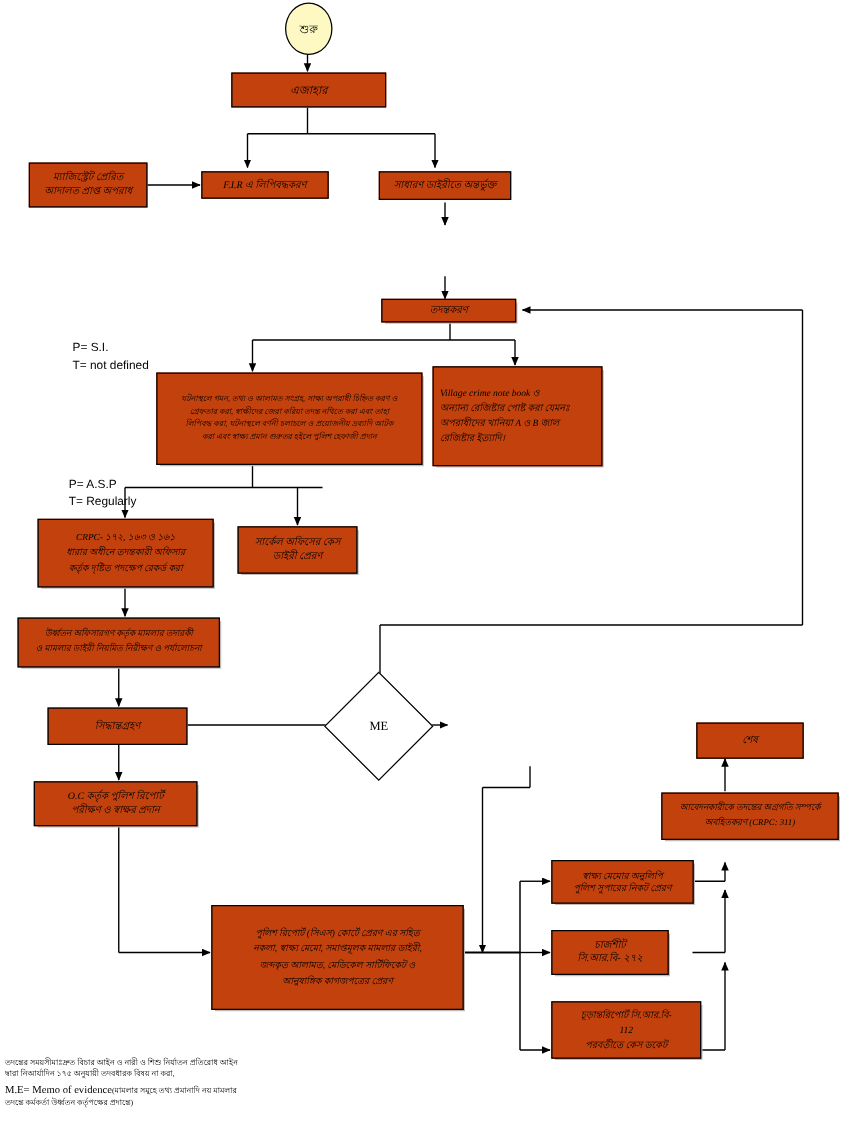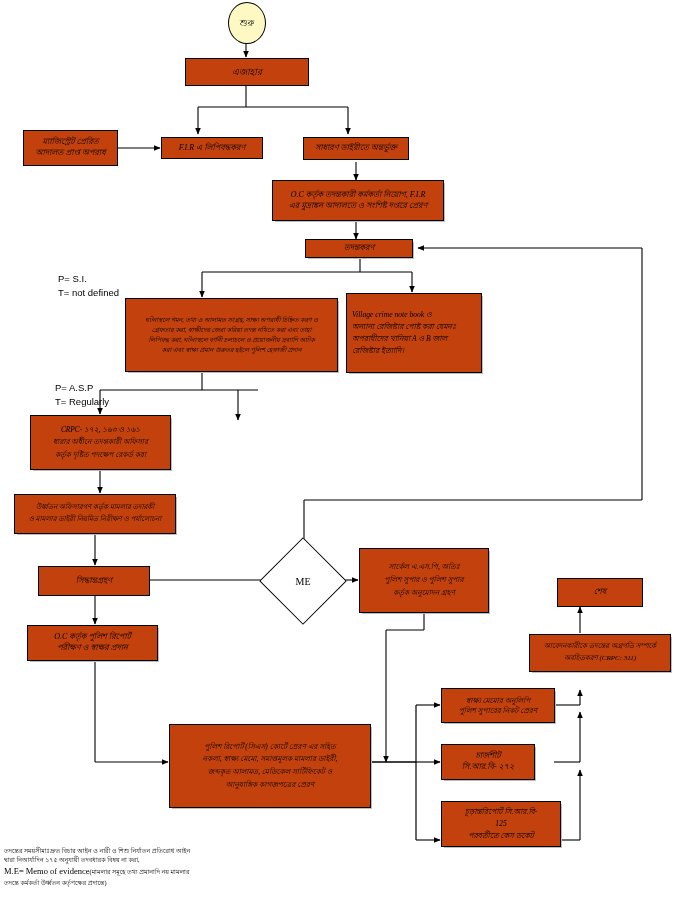--- a/index.html
+++ b/index.html
@@ -126,24 +126,20 @@
   </div>
 
   <div class="node" style="left:161px;top:137px;width:102px;height:22px;">
     <span class="txt lat">F.I.R এ লিপিবদ্ধকরণ</span>
   </div>
 
   <div class="node" style="left:303px;top:137px;width:106px;height:23px;">
     <span class="txt">সাধারণ ডাইরীতে অন্তর্ভুক্ত</span>
   </div>
 
-  <div class="node shadow" style="left:272px;top:180px;width:172px;height:41px;white-space:pre-line;">
-    <span class="txt lat">O.C কর্তৃক তদন্তকারী কর্মকর্তা নিয়োগ, F.I.R
-এর মুদ্রাঙ্কন আদালতে ও সংশিষ্ট দপ্তরে প্রেরণ</span>
-  </div>
 
   <div class="node shadow" style="left:305px;top:239px;width:108px;height:19px;">
     <span class="txt">তদন্তকরণ</span>
   </div>
 
   <div class="node shadow" style="left:125px;top:298px;width:213px;height:74px;white-space:pre-line;font-size:6.3px;line-height:1.6;">
     <span class="txt">ঘটনাস্থলে গমন, তথ্য ও আলামত সংগ্রহ, সাক্ষ্য অপরাধী চিহ্নিত করণ ও
 গ্রেফতার করা, স্বাক্ষীদের জেরা করিয়া তদন্ত নথিতে করা এবং তাহা
 লিপিবদ্ধ করা, ঘটনাস্থলে বর্ণনী চলাচলে ও প্রয়োজনীয় দ্রব্যাদি আটক
 করা এবং স্বাক্ষ্য প্রমান গুরুতর হইলে পুলিশ হেফাজী প্রদান</span>
@@ -155,45 +151,44 @@
 অপরাধীদের খানিয়া A ও B জাল
 রেজিষ্টার ইত্যাদি।</span>
   </div>
 
   <div class="node shadow" style="left:30px;top:415px;width:141px;height:55px;white-space:pre-line;font-size:7.4px;line-height:1.65;">
     <span class="txt lat">CRPC- ১৭২, ১৬৩ ও ১৬১
 ধারার অধীনে তদন্তকারী অফিসার
 কর্তৃক দৃষ্টিত পদক্ষেপ রেকর্ড করা</span>
   </div>
 
+  <div class="node shadow" style="left:190px;top:421px;width:96px;height:38px;white-space:pre-line;">
+    <span class="txt">সার্কেল অফিসের কেস
+ডাইরী প্রেরণ</span>
+  </div>
 
   <div class="node" style="left:38px;top:566px;width:112px;height:30px;">
     <span class="txt">সিদ্ধান্তগ্রহণ</span>
   </div>
 
   <div class="node shadow" style="left:14px;top:494px;width:162px;height:40px;white-space:pre-line;font-size:7px;line-height:1.7;">
     <span class="txt">উর্ধ্বতন অফিসারগণ কর্তৃক মামলার তদারকী
 ও মামলার ডাইরী নিয়মিত নিরীক্ষণ ও পর্যালোচনা</span>
   </div>
 
   <div class="node shadow" style="left:27px;top:625px;width:131px;height:36px;white-space:pre-line;font-size:8px;">
     <span class="txt lat">O.C কর্তৃক পুলিশ রিপোর্ট
 পরীক্ষণ ও স্বাক্ষর প্রদান</span>
   </div>
 
   <div class="diamond" style="left:272px;top:550px;width:62px;height:62px;">
     <div class="dshape"></div>
     <div class="dlabel">ME</div>
   </div>
 
-  <div class="node shadow" style="left:359px;top:548px;width:130px;height:65px;white-space:pre-line;font-size:7.4px;line-height:1.75;">
-    <span class="txt">সার্কেল এ.এস.পি, অতিঃ
-পুলিশ সুপার ও পুলিশ সুপার
-কর্তৃক অনুমোদন গ্রহণ</span>
-  </div>
 
   <div class="node" style="left:557px;top:578px;width:86px;height:29px;">
     <span class="txt">শেষ</span>
   </div>
 
   <div class="node shadow" style="left:529px;top:634px;width:142px;height:38px;white-space:pre-line;font-size:7px;line-height:1.7;">
     <span class="txt lat">আবেদনকারীকে তদন্তের অগ্রগতি সম্পর্কে
 অবহিতকরণ (CRPC: 311)</span>
   </div>
 
@@ -209,21 +204,21 @@
 আনুষাঙ্গিক কাগজপত্রের প্রেরণ</span>
   </div>
 
   <div class="node shadow" style="left:441px;top:744px;width:94px;height:36px;white-space:pre-line;font-size:8px;">
     <span class="txt">চার্জশীট
 সি.আর.বি- ২৭২</span>
   </div>
 
   <div class="node shadow" style="left:441px;top:801px;width:120px;height:46px;white-space:pre-line;font-size:7.6px;line-height:1.6;">
     <span class="txt">চূড়ান্তরিপোর্ট সি.আর.বি-
-125
+112
 পরবর্তীতে কেস ডকেট</span>
   </div>
 
   <div class="annot" style="left:58px;top:272px;">P= S.I.
 T= not defined</div>
 
   <div class="annot" style="left:55px;top:381px;">P= A.S.P
 T= Regularly</div>
 
   <div class="footnote">

